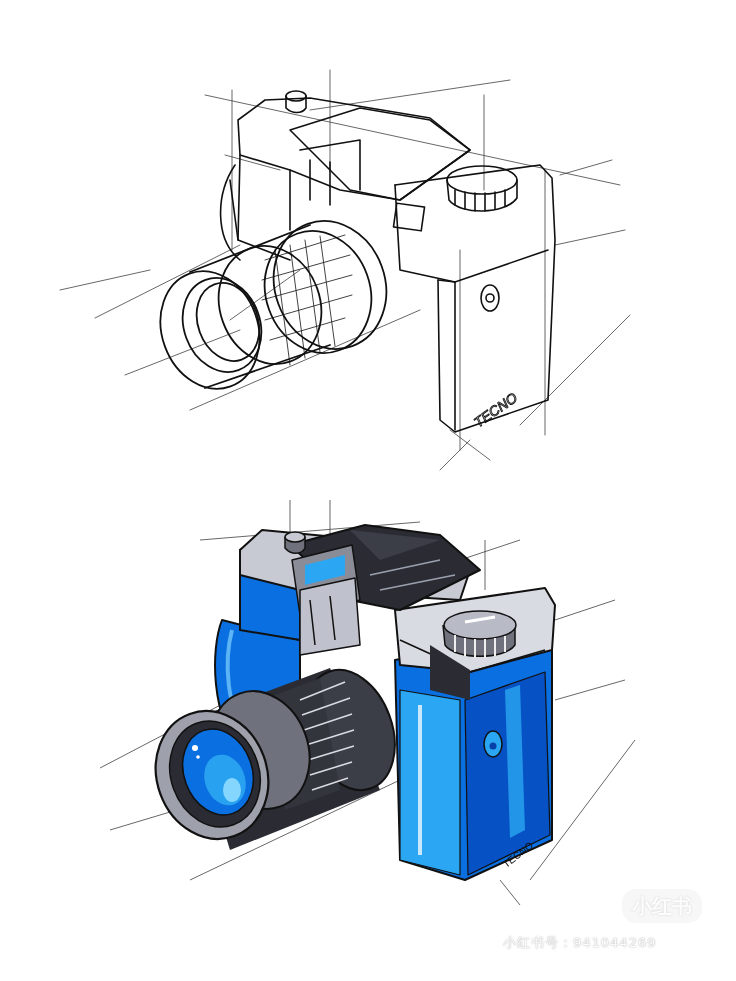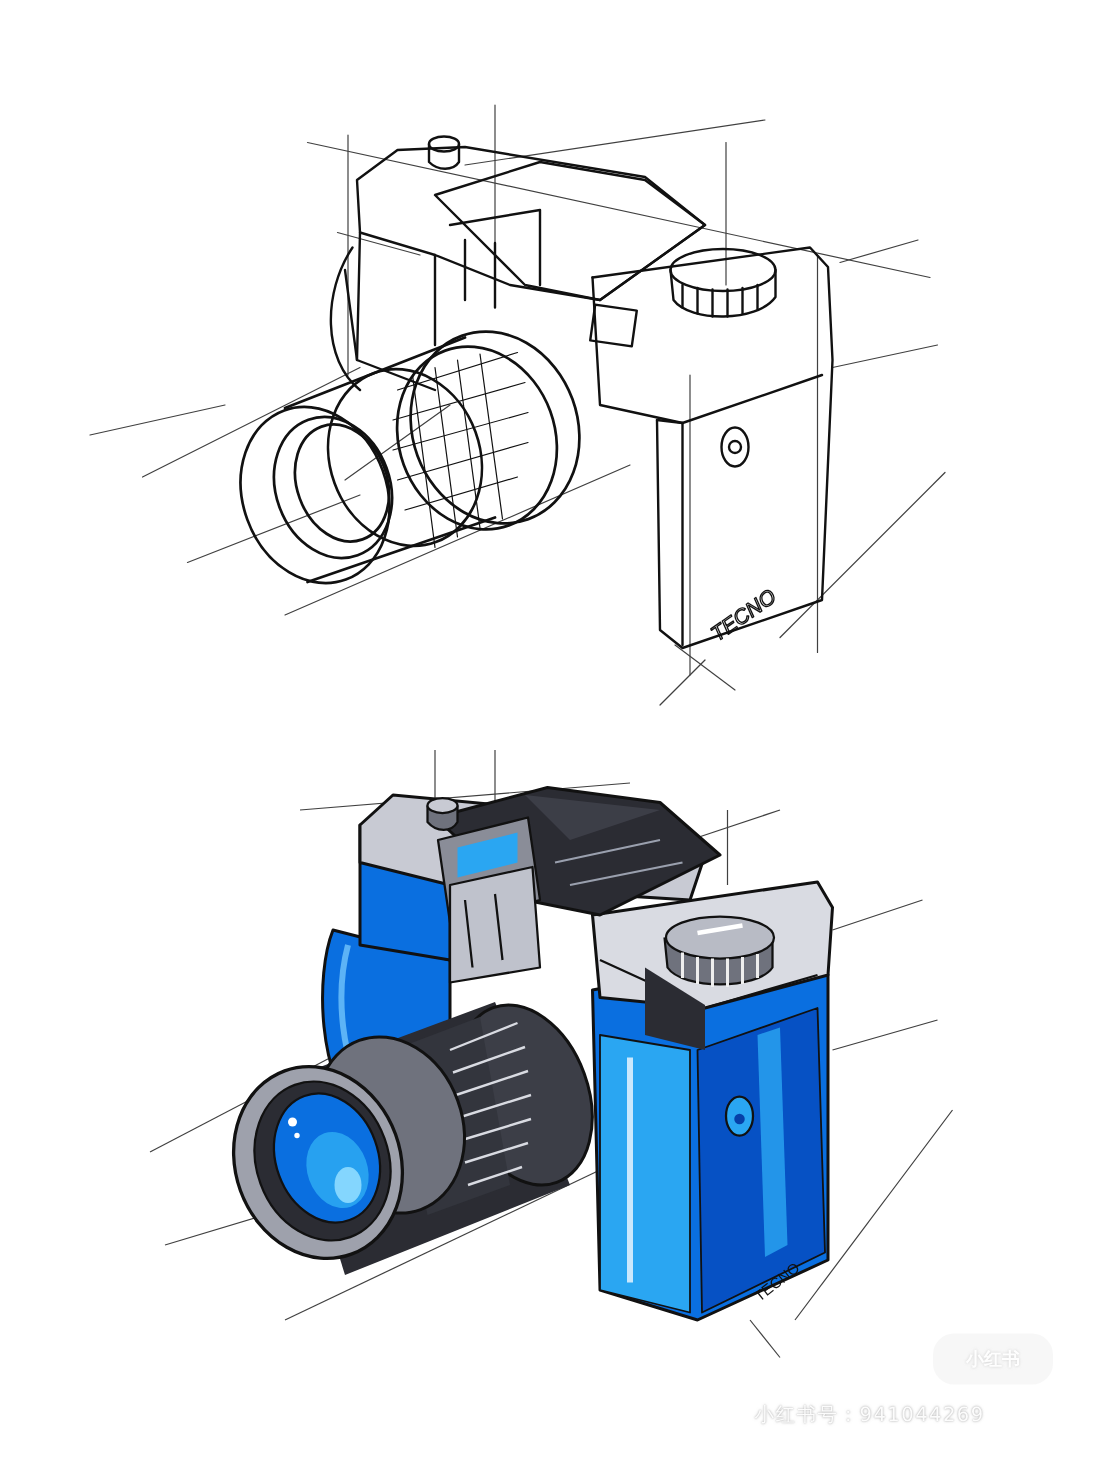--- a/index.html
+++ b/index.html
@@ -1,21 +1,21 @@
 <!DOCTYPE html>
 <html><head>
 <meta charset="utf-8">
 <style>
   html, body { margin: 0; padding: 0; background: #ffffff; }
   body { width: 736px; height: 981px; position: relative; overflow: hidden; font-family: "DejaVu Sans", sans-serif; }
   .canvas { position: absolute; left: 0; top: 0; width: 736px; height: 981px; }
   .watermark-logo {
     position: absolute; left: 622px; top: 889px; width: 80px; height: 34px;
     border-radius: 14px; background: rgba(240,240,240,0.55);
-    color: rgba(255,255,255,0.95); font-size: 12px; font-weight: bold;
+    color: rgba(255,255,255,0.95); font-size: 20px; font-weight: bold;
     display: flex; align-items: center; justify-content: center;
     text-shadow: 0 0 2px rgba(180,180,180,0.6);
   }
   .watermark-id {
     position: absolute; left: 503px; top: 934px; width: 215px; height: 26px;
     color: rgba(255,255,255,0.95); font-size: 13px; letter-spacing: 1px;
     text-shadow: 0 0 2px rgba(170,170,170,0.7), 0 0 1px rgba(170,170,170,0.8);
     white-space: nowrap;
   }
 </style>

